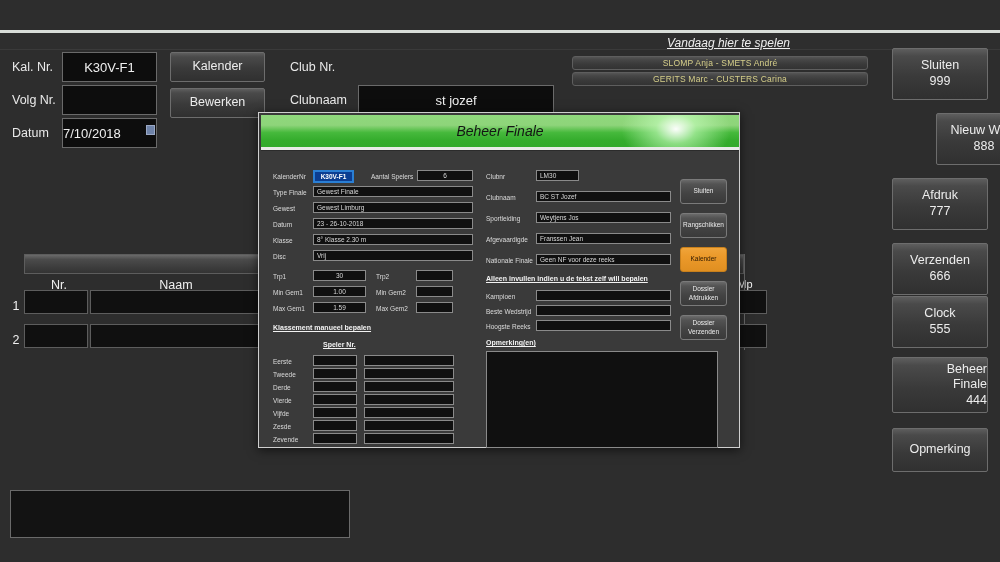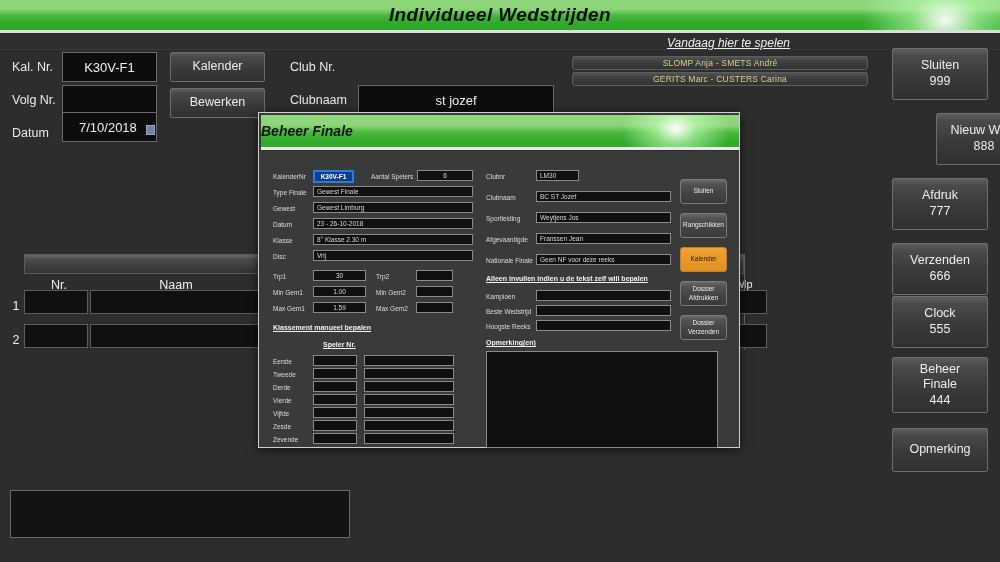--- a/index.html
+++ b/index.html
@@ -119,22 +119,22 @@
     position: absolute; left: 2px; top: 2px; width: 478px; height: 32px;
     background: linear-gradient(to bottom,
        #8fd87c 0%, #8ed47a 32%, #46b93c 55%, #34ac2c 80%, #32aa2b 100%);
     overflow: hidden;
   }
   .modal-title .glow {
     position: absolute; right: 8px; top: -26px; width: 110px; height: 80px;
     background: radial-gradient(ellipse at center, rgba(255,255,255,.98) 0%, rgba(200,255,190,.6) 26%, rgba(120,230,110,0) 70%);
   }
   .modal-title .t {
-    position: relative; z-index: 2; line-height: 32px; 
-    font-size: 14px; font-style: italic; color: #141414; font-weight: bold;
+    position: relative; z-index: 2; line-height: 32px; text-align: center;
+    font-size: 14px; font-style: italic; color: #141414; font-weight: normal;
   }
   .modal-title-under {
     position:absolute; left:2px; top:34px; width:478px; height:3px; background:#e8ebe8;
   }
   .modal-body {
     position: absolute; left: 2px; top: 37px; width: 478px; height: 297px;
     background: #3a3a3a;
     border-top: 1px solid #2b2b2b;
   }
   .m-lbl {
@@ -168,35 +168,31 @@
   }
   .m-box {
     position: absolute; background: #101010; border: 1px solid #8a8a8a;
   }
 </style>
 </head>
 <body>
 
 <div id="app">
 
-  <div class="titlebar">
-    <div class="glow"></div>
-    <div class="ttl">Individueel Wedstrijden</div>
-  </div>
   <div class="titlebar-under"></div>
   <div class="toolstrip"></div>
 
   <div class="lbl" style="left:12px; top:60px;">Kal. Nr.</div>
   <div class="fld" style="left:62px; top:52px; width:95px; height:30px;">K30V-F1</div>
 
   <div class="lbl" style="left:12px; top:93px;">Volg Nr.</div>
   <div class="fld" style="left:62px; top:85px; width:95px; height:30px;"></div>
 
   <div class="lbl" style="left:12px; top:126px;">Datum</div>
-  <div class="fld" style="left:62px; top:112px; width:95px; height:30px; justify-content:flex-start; padding-left:16px;">7/10/2018</div>
+  <div class="fld" style="left:62px; top:118px; width:95px; height:30px; justify-content:flex-start; padding-left:0;">7/10/2018</div>
   <div style="position:absolute; left:146px; top:125px; width:9px; height:10px; background:#6f83a8; border:1px solid #9aa8c4;"></div>
 
   <div class="btn3d" style="left:170px; top:52px; width:95px; height:30px;">
     <span>Kalender</span>
   </div>
   <div class="btn3d" style="left:170px; top:88px; width:95px; height:30px;">
     <span>Bewerken</span>
   </div>
 
   <div class="lbl" style="left:290px; top:60px;">Club Nr.</div>
@@ -240,21 +236,21 @@
     <span>777</span>
   </div>
   <div class="btn3d" style="left:892px; top:243px; width:96px; height:52px;">
     <span>Verzenden</span>
     <span>666</span>
   </div>
   <div class="btn3d" style="left:892px; top:296px; width:96px; height:52px;">
     <span>Clock</span>
     <span>555</span>
   </div>
-  <div class="btn3d" style="left:892px; top:357px; width:96px; height:56px;">
+  <div class="btn3d" style="left:892px; top:357px; width:96px; height:56px;align-items:flex-end;">
     <span>Beheer</span>
     <span>Finale</span>
     <span>444</span>
   </div>
   <div class="btn3d" style="left:892px; top:428px; width:96px; height:44px;">
     <span>Opmerking</span>
   </div>
 
   <div class="modal">
     <div class="modal-title">

